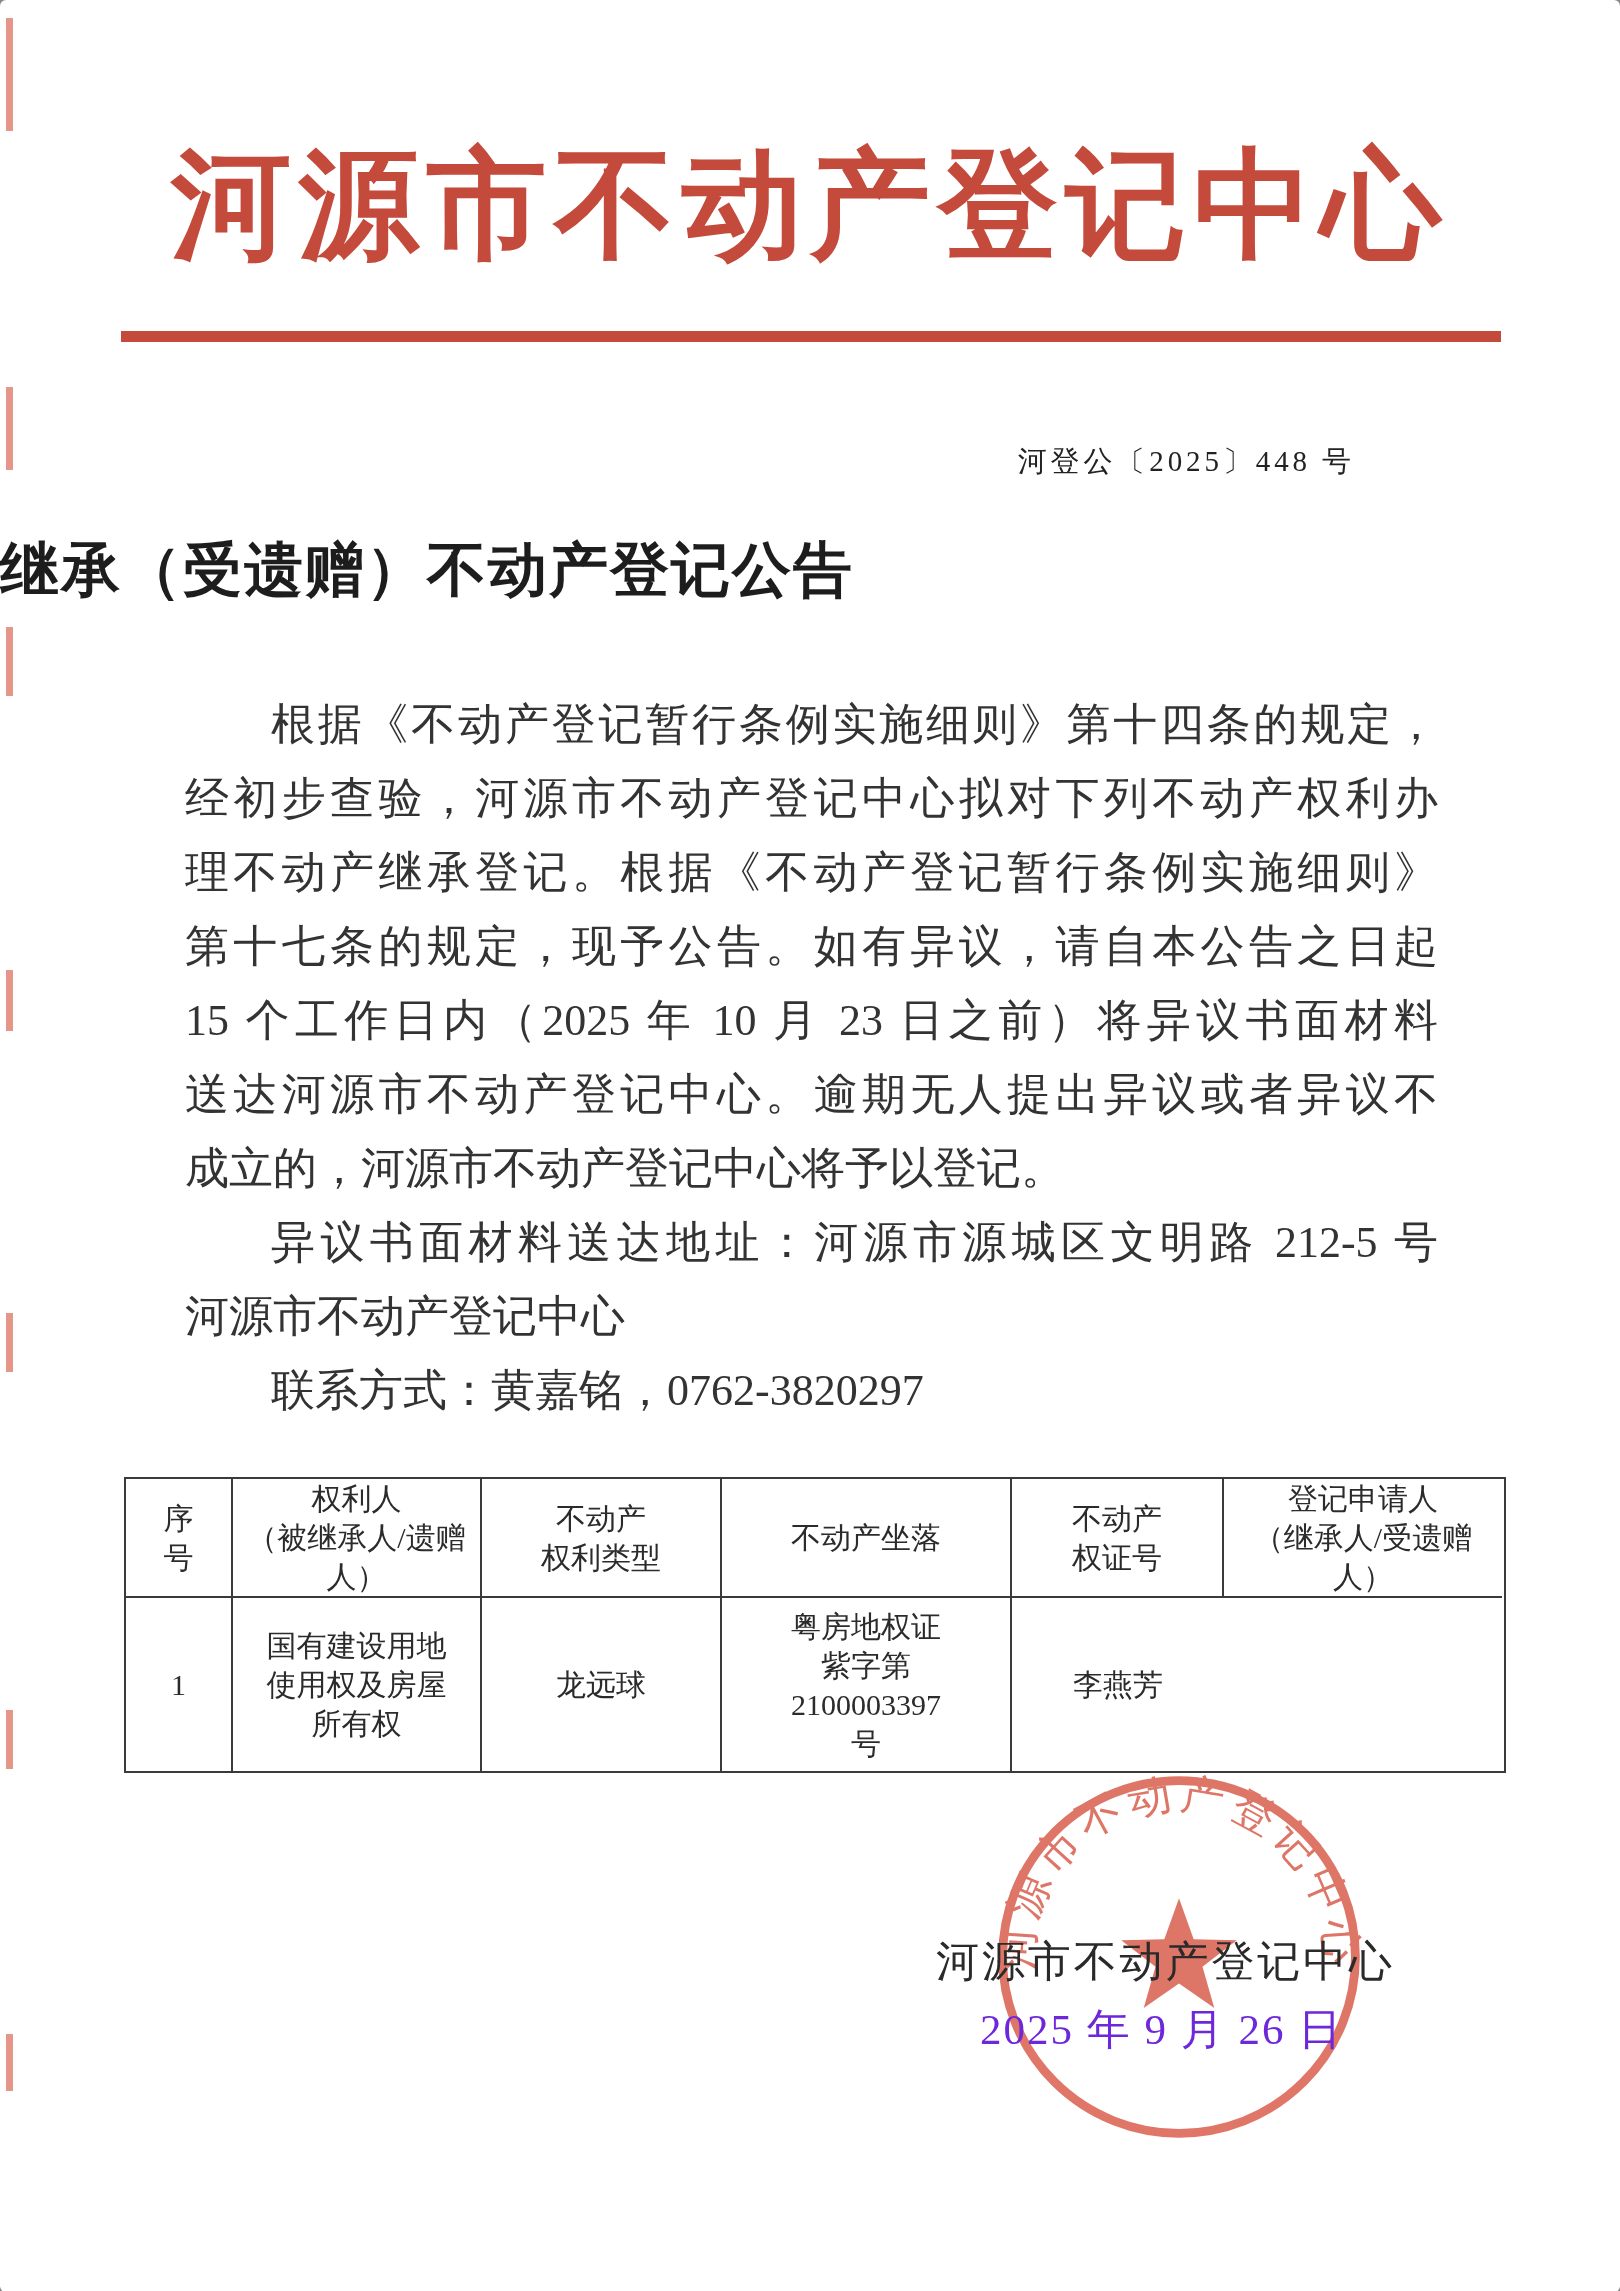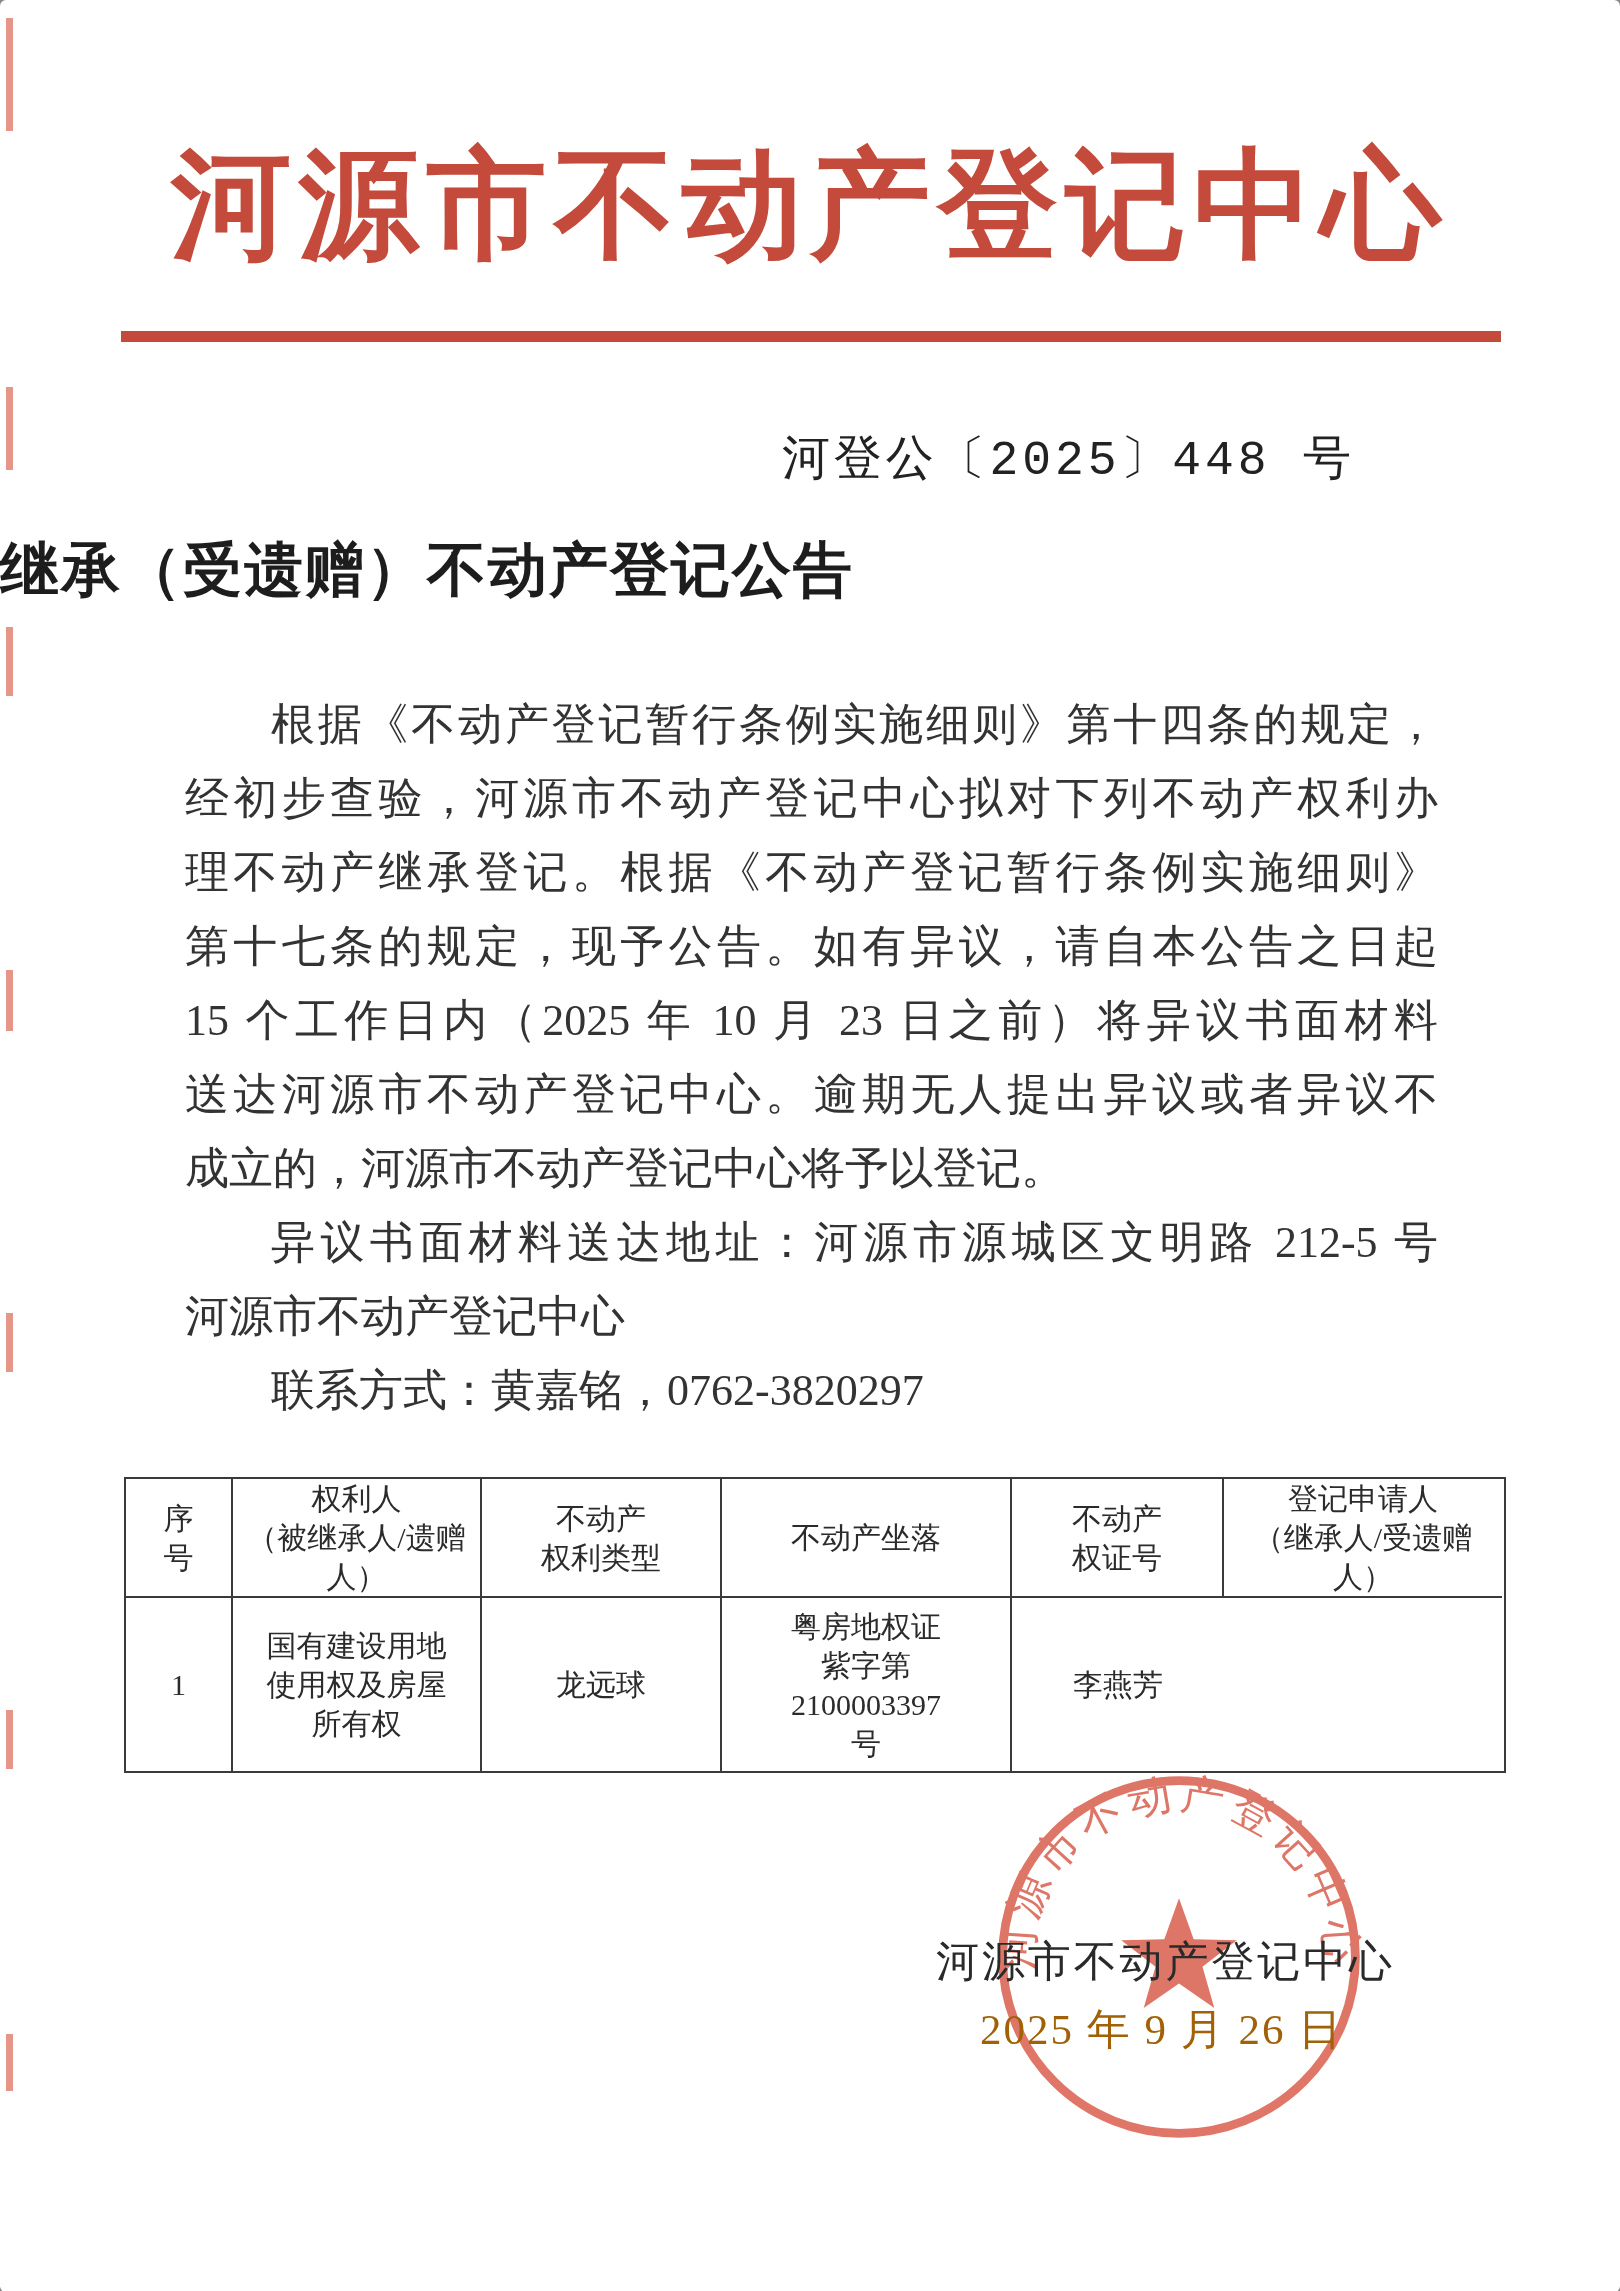--- a/index.html
+++ b/index.html
@@ -25,22 +25,22 @@
   .org-header{
     position:absolute;top:125px;left:0;width:100%;
     text-align:center;font-size:120px;font-weight:bold;
     letter-spacing:7.8px;color:var(--red);white-space:nowrap;
   }
   .red-rule{
     position:absolute;top:331px;left:121px;width:1380px;height:10.8px;
     background:var(--red);
   }
   .doc-number{
-    position:absolute;top:426px;right:265px;
-    font-size:48px;letter-spacing:3.9px;white-space:nowrap;color:#222;font-family:Liberation Mono, monospace;
+    position:absolute;top:442px;right:265px;
+    font-size:29px;letter-spacing:3.9px;white-space:nowrap;color:#222;
   }
   .doc-title{
     position:absolute;top:531px;left:0;width:100%;margin:0;
     text-align:left;font-size:59px;font-weight:bold;
     letter-spacing:2px;white-space:nowrap;color:#1d1d1d;
   }
   .body-lines{
     position:absolute;top:688px;left:185px;width:1253px;
     font-size:44px;color:#333;
   }
@@ -67,21 +67,21 @@
   .doc-table .cell.last-col{border-right:none;}
   .doc-table .cell.th{border-bottom:2px solid #3a3a3a;}
 
   .stamp{position:absolute;left:983px;top:1761px;width:392px;height:392px;}
   .footer-org{
     position:absolute;top:1933px;left:936px;
     font-size:43px;letter-spacing:2.9px;white-space:nowrap;color:#2a2a2a;z-index:3;
   }
   .footer-date{
     position:absolute;top:2001px;left:980px;
-    font-size:43px;letter-spacing:2px;white-space:nowrap;color:#a16207;z-index:3;
+    font-size:43px;letter-spacing:2px;white-space:nowrap;color:#6d28d9;z-index:3;
   }
 </style>
 </head>
 <body>
 
 <div class="page">
 
   <div class="edge-marks">
     <i style="top:17.6px;height:113px"></i>
     <i style="top:387px;height:83px"></i>

